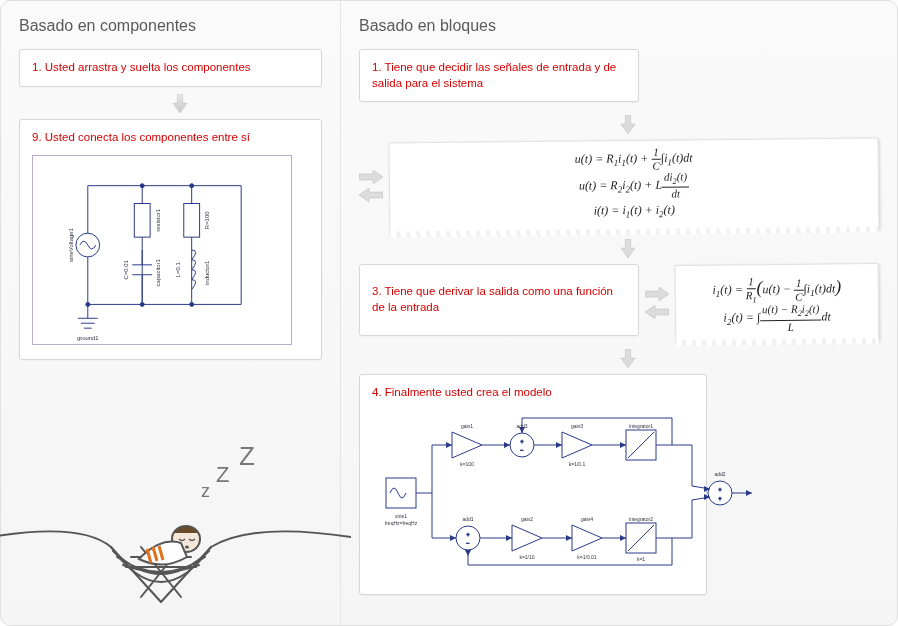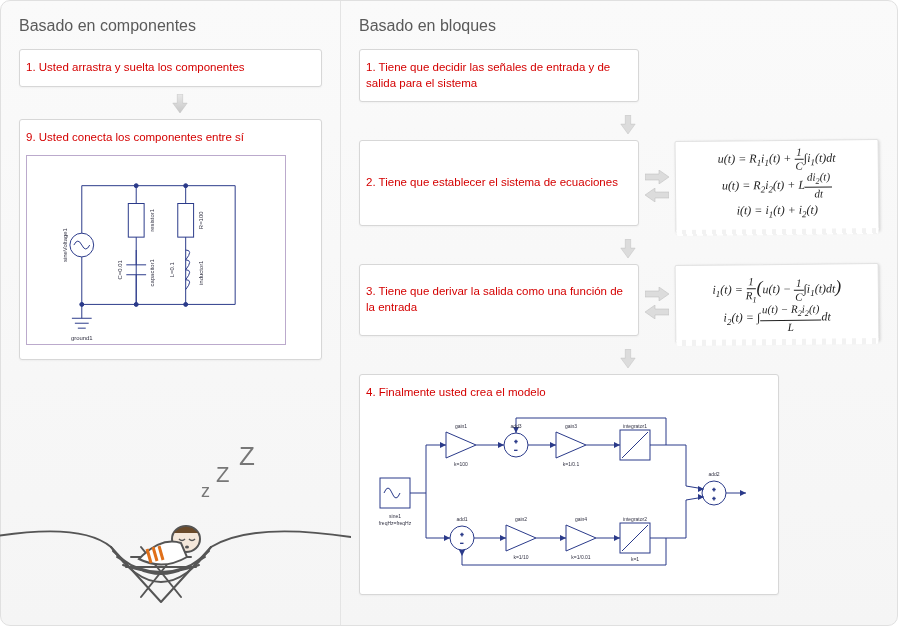--- a/index.html
+++ b/index.html
@@ -28,21 +28,21 @@
   .col-title {
     font-size: 16px;
     color: #5a5a5a;
     font-weight: 400;
     margin-bottom: 14px;
   }
   .step-box {
     border: 1px solid #d7d7d7;
     border-radius: 3px;
     background: #fff;
-    padding: 10px 6px;
+    padding: 10px 12px;
     margin-bottom: 6px;
     box-shadow: 0 1px 2px rgba(0,0,0,0.04);
   }
   .step-label {
     color: #d40000;
     font-size: 11.5px;
     line-height: 1.35;
   }
   .arrow-down {
     text-align: center;
@@ -198,23 +198,20 @@
       </div>
     </div>
 
     <div class="arrow-down">
       <svg viewBox="0 0 20 22">
           <path d="M7 0 h6 v10 h5 l-8 11 l-8 -11 h5 z" fill="#dcdcdc" stroke="#bbb" stroke-width="0.5"></path>
         </svg>
     </div>
 
     <div class="right-row">
-      <div class="step-box">
-        <div class="step-label">2. Tiene que establecer el sistema de ecuaciones</div>
-      </div>
       <div class="arrows-h">
         <span class="arrow-right">
             <svg viewBox="0 0 24 14">
               <path d="M0 4 h14 v-4 l10 7 -10 7 v-4 h-14 z" fill="#dcdcdc" stroke="#bbb" stroke-width="0.5"></path>
             </svg>
           </span>
         <span class="arrow-right">
             <svg viewBox="0 0 24 14">
               <path d="M24 4 h-14 v-4 l-10 7 10 7 v-4 h14 z" fill="#dcdcdc" stroke="#bbb" stroke-width="0.5"></path>
             </svg>
@@ -279,21 +276,21 @@
         </div>
       </div>
     </div>
 
     <div class="arrow-down">
       <svg viewBox="0 0 20 22">
           <path d="M7 0 h6 v10 h5 l-8 11 l-8 -11 h5 z" fill="#dcdcdc" stroke="#bbb" stroke-width="0.5"></path>
         </svg>
     </div>
 
-    <div class="step-box block-diagram-box" style="width:420px">
+    <div class="step-box block-diagram-box" style="width:348px">
       <div class="step-label">4. Finalmente usted crea el modelo</div>
       <svg class="block-diagram" width="396" height="170" viewBox="0 0 396 170" style="border:none">
         <g stroke="#2a3a8a" stroke-width="1" fill="none">
 
           <rect x="14" y="68" width="30" height="30" fill="#fff"></rect>
           <path d="M18 83 q4 -10 8 0 q4 10 8 0"></path>
 
           <path d="M80 22 l30 13 l-30 13 z" fill="#fff"></path>
 
           <circle cx="150" cy="35" r="12" fill="#fff"></circle>

